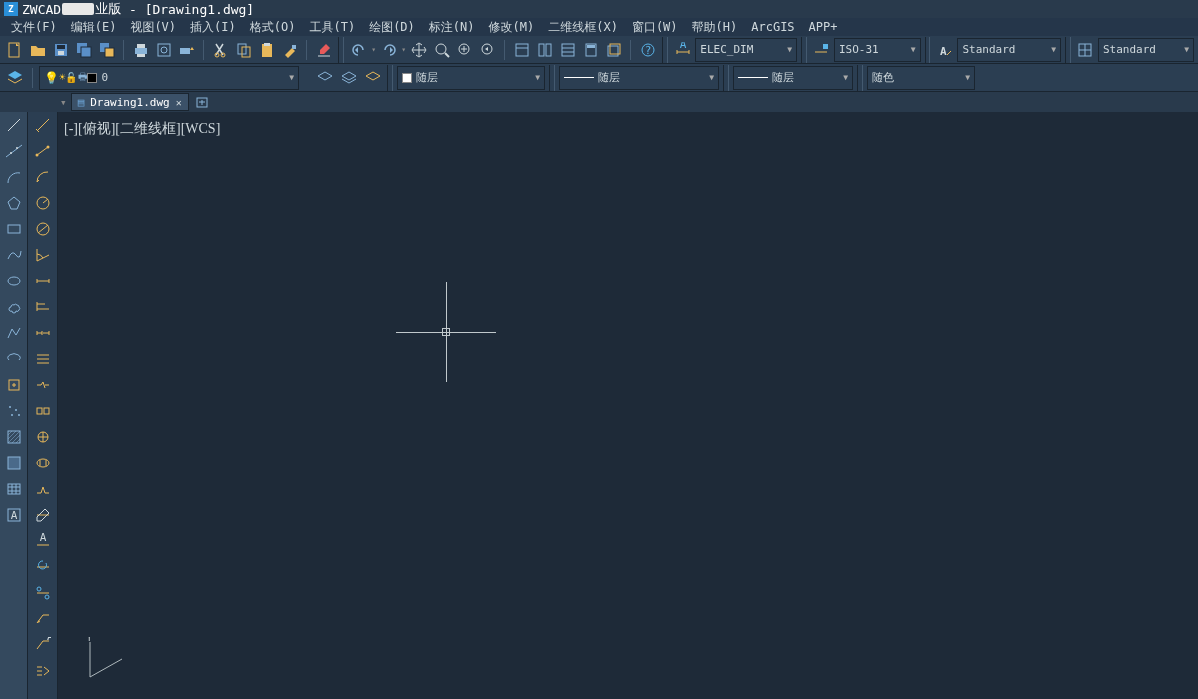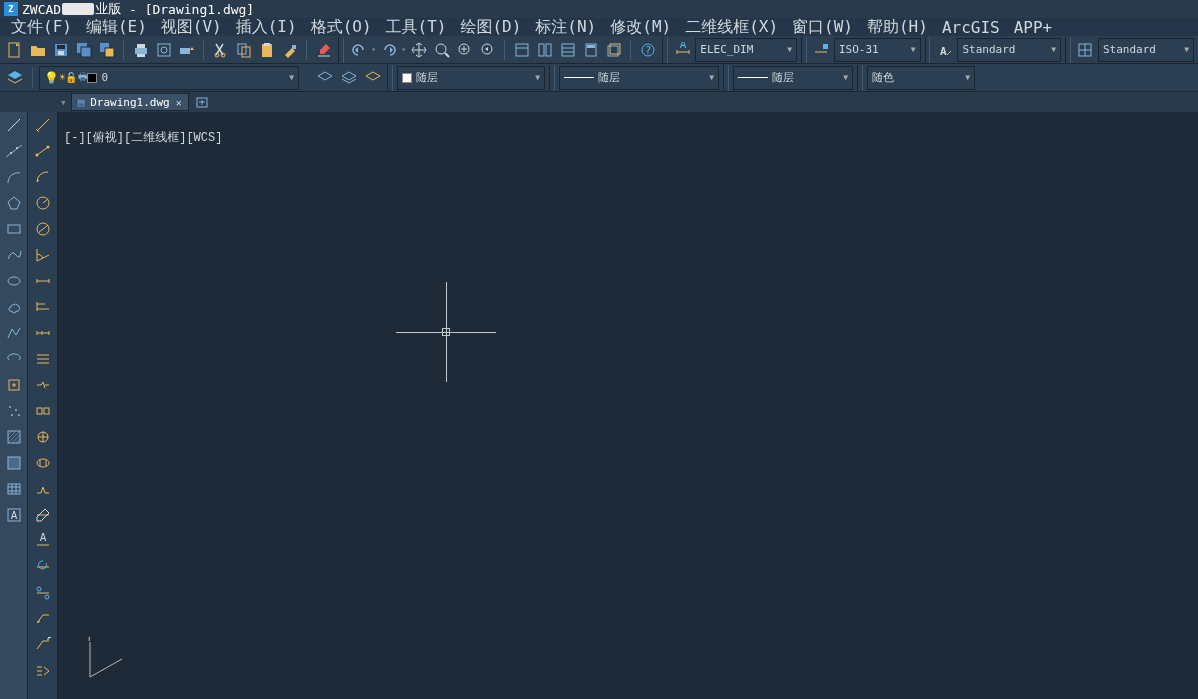--- a/index.html
+++ b/index.html
@@ -6,21 +6,21 @@
 body { width: 1198px; height: 699px; background: #1e2a38; color: #cfd8dc; overflow: hidden; }
 
 
 .title-bar { height: 18px; background: #293a4c; display: flex; align-items: center; padding: 0 4px; }
 .app-icon { width: 14px; height: 14px; background: #2a8fd8; display: flex; align-items: center; justify-content: center; color: #fff; font-size: 9px; font-weight: bold; margin-right: 4px; }
 .title-bar span { color: #fff; font-size: 13px; text-align: center; }
 .obscure { display:inline-block; width:32px; height:12px; background:#e8e8e8; margin:0 1px; vertical-align:middle; border-radius:2px;}
 
 
 .menu-bar { height: 18px; background: #25364a; display: flex; align-items: center; padding: 0 4px; }
-.menu-bar span { color: #cfd8dc; padding: 0 7px; cursor: default; font-size: 16px; }
+.menu-bar span { color: #cfd8dc; padding: 0 7px; cursor: default; font-size: 12px; }
 
 
 .tb-row { height: 28px; background: #2b3e52; border-bottom: 1px solid #1a2530; display: flex; align-items: center; padding: 0 4px; gap: 2px; }
 .tb-row.second { height: 28px; }
 .tb-btn { width: 22px; height: 22px; display: flex; align-items: center; justify-content: center; cursor: pointer; }
 .tb-sep { width: 1px; height: 20px; background: #445a70; margin: 0 4px; }
 .tb-sep-big { width: 6px; height: 26px; border-left: 1px solid #1a2530; border-right: 1px solid #445a70; margin: 0 2px; }
 
 .combo { height: 24px; background: #2b3e52; border: 1px solid #1a2530; display: flex; align-items: center; padding: 0 4px; color: #cfd8dc; font-family: monospace; font-size: 11px; cursor: pointer; position: relative; }
 .combo .arrow { margin-left: auto; font-size: 8px; color: #aaa; padding-left:6px; }
@@ -38,21 +38,21 @@
 .tab-add { margin-left:6px; width:14px;height:14px; color:#cfd8dc; display:flex;align-items:center;justify-content:center; cursor:pointer;}
 .tab-strip .prefix { color:#888; margin-right:4px; font-family:monospace;}
 
 
 .main { display: flex; height: calc(699px - 18px - 18px - 28px - 28px - 20px); }
 .vtool { width: 28px; background: #34495e; border-right: 1px solid #1a2530; display: flex; flex-direction: column; align-items: center; padding-top: 2px; gap: 4px; }
 .vtool .tb-btn { width:22px; height:22px; }
 .vtool2 { width: 30px; background: #2b3e52; border-right: 1px solid #1a2530; display: flex; flex-direction: column; align-items: center; padding-top: 2px; gap: 4px; }
 
 .canvas { flex: 1; background: #1e2a38; position: relative; }
-.status-label { position: absolute; left: 6px; top: 17px; color: #cfd8dc; font-size: 12px; font-family: Liberation Mono, monospace; letter-spacing:0px;}
+.status-label { position: absolute; left: 6px; top: 8px; color: #cfd8dc; font-size: 14px; font-family: Liberation Serif, serif; letter-spacing:0px;}
 .crosshair { position: absolute; left: 388px; top: 220px; }
 .crosshair .h { position:absolute; width:100px; height:1px; background:#c0c8cc; left:-50px; top:0;}
 .crosshair .v { position:absolute; width:1px; height:100px; background:#c0c8cc; left:0; top:-50px;}
 .crosshair .box { position:absolute; width:8px; height:8px; border:1px solid #c0c8cc; left:-4px; top:-4px;}
 
 .ucs { position:absolute; left:22px; bottom:12px; }
 .bulb { color:#ffcc33; font-size:12px;}
 .sun { color:#ffcc33; font-size:11px;}
 .lock { color:#8ab4d8; font-size:10px;}
 .printer { color:#8ab4d8; font-size:10px;}

